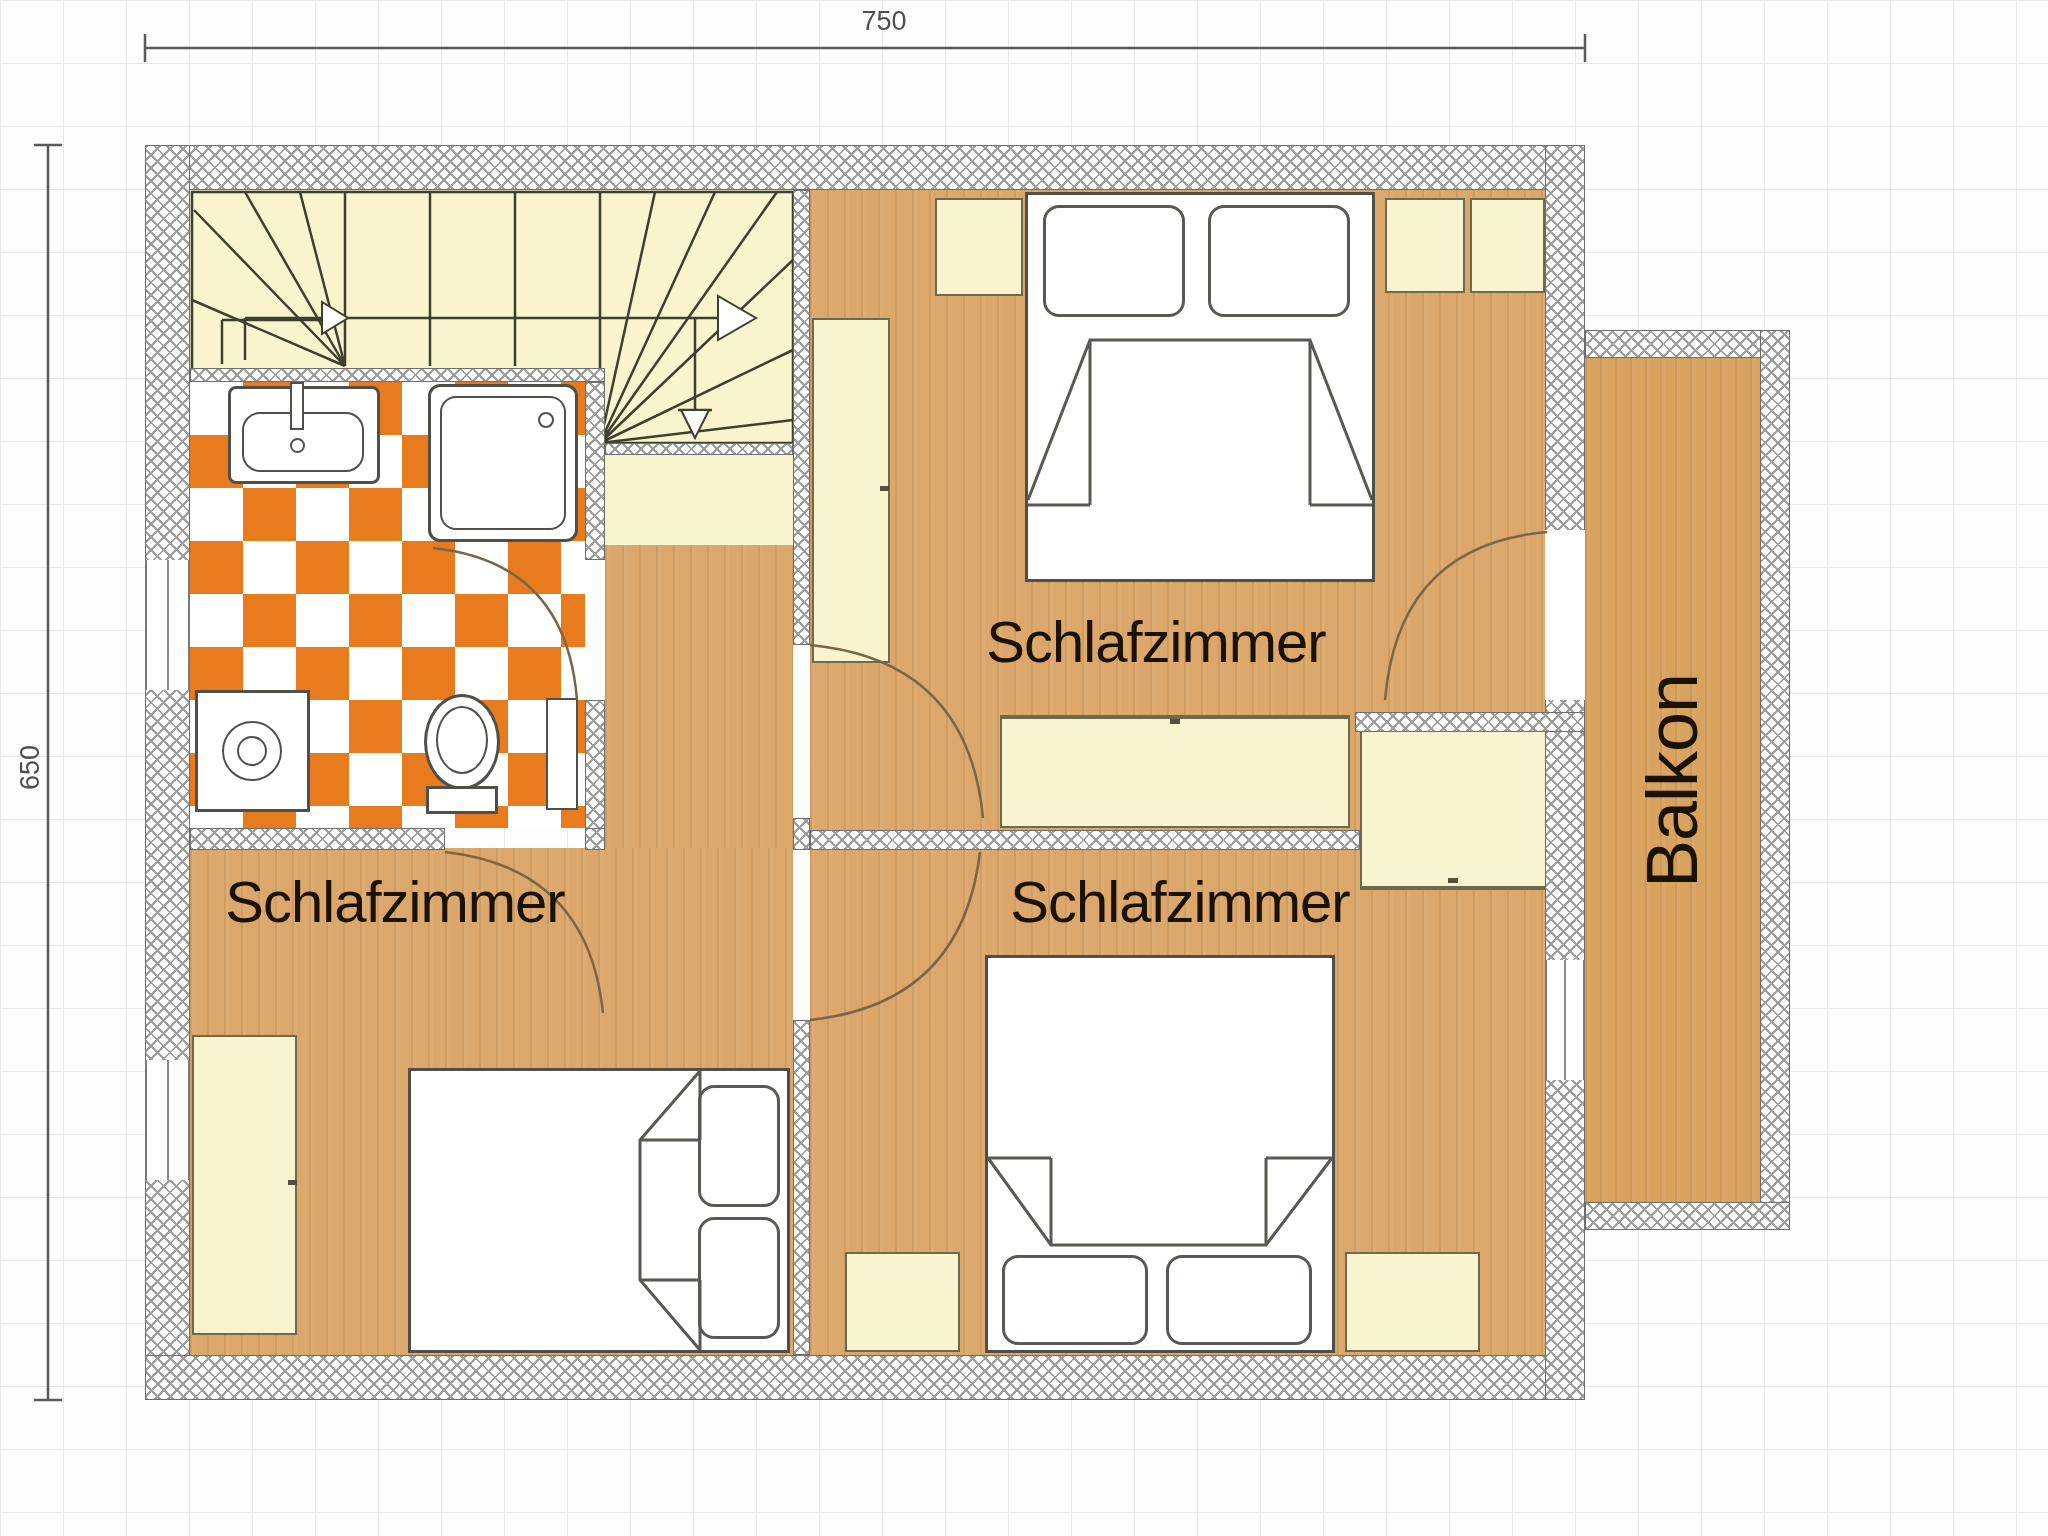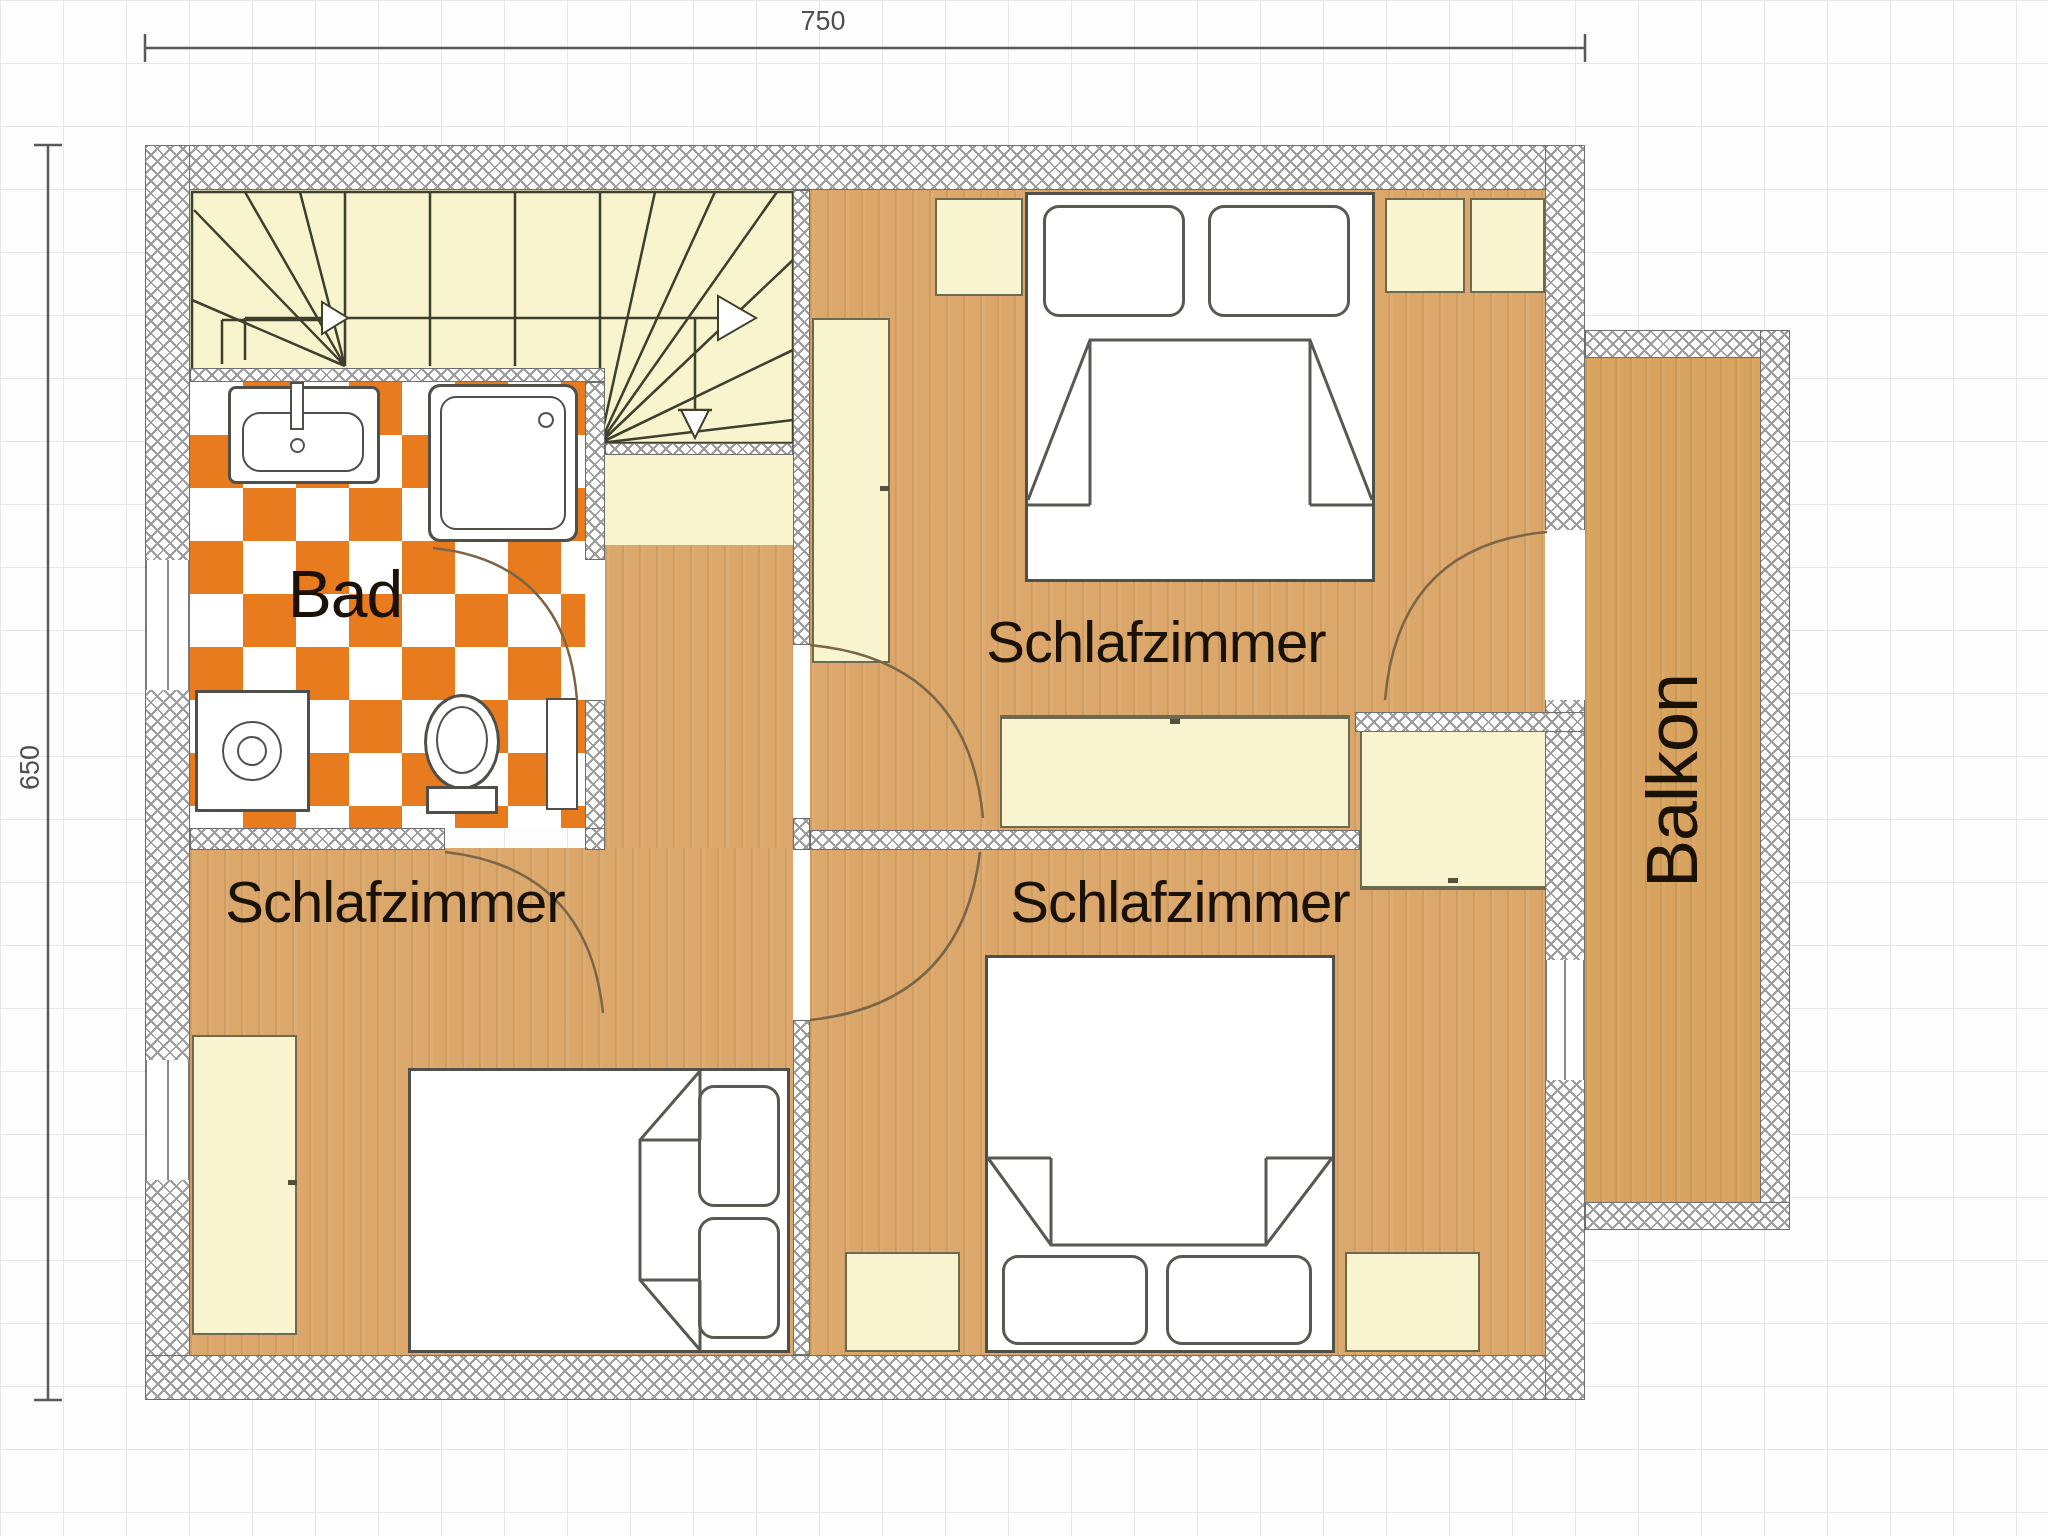--- a/index.html
+++ b/index.html
@@ -163,21 +163,20 @@
       <path d="M1547 532 Q1398 545 1385 700"></path>
     </g>
 
     <g stroke="#5a5852" stroke-width="3" fill="none">
       <path d="M1028 500 L1090 340 L1310 340 L1372 500 M1090 340 V505 M1310 340 V505 M1028 505 H1090 M1310 505 H1372"></path>
       <path d="M988 1158 L1051 1245 L1266 1245 L1332 1158 M1051 1245 V1158 M1266 1245 V1158 M988 1158 H1051 M1266 1158 H1332"></path>
       <path d="M700 1071 L640 1140 L640 1280 L700 1350 M640 1140 H700 M640 1280 H700 M700 1071 V1140 M700 1280 V1350"></path>
     </g>
   </svg>
 
-  <div class="abs dim" style="left:753px;top:6px;width:140px;z-index:12;text-align:center;">750</div>
+  <div class="abs dim" style="left:814px;top:6px;width:140px;z-index:12;text-align:center;">750</div>
   <div class="abs dim rot" style="left:-40px;top:752px;width:140px;z-index:12;">650</div>
-  <div class="abs lbl" style="left:230px;top:556px;width:230px;font-size:66px;z-index:12;">Bad</div>
   <div class="abs lbl" style="left:856px;top:608px;width:600px;font-size:58px;z-index:12;">Schlafzimmer</div>
   <div class="abs lbl" style="left:145px;top:868px;width:500px;font-size:58px;z-index:12;">Schlafzimmer</div>
   <div class="abs lbl" style="left:880px;top:868px;width:600px;font-size:58px;z-index:12;">Schlafzimmer</div>
   <div class="abs lbl rot" style="left:1502px;top:740px;width:340px;font-size:72px;z-index:12;">Balkon</div>
 
 </div>
 
 </body></html>

